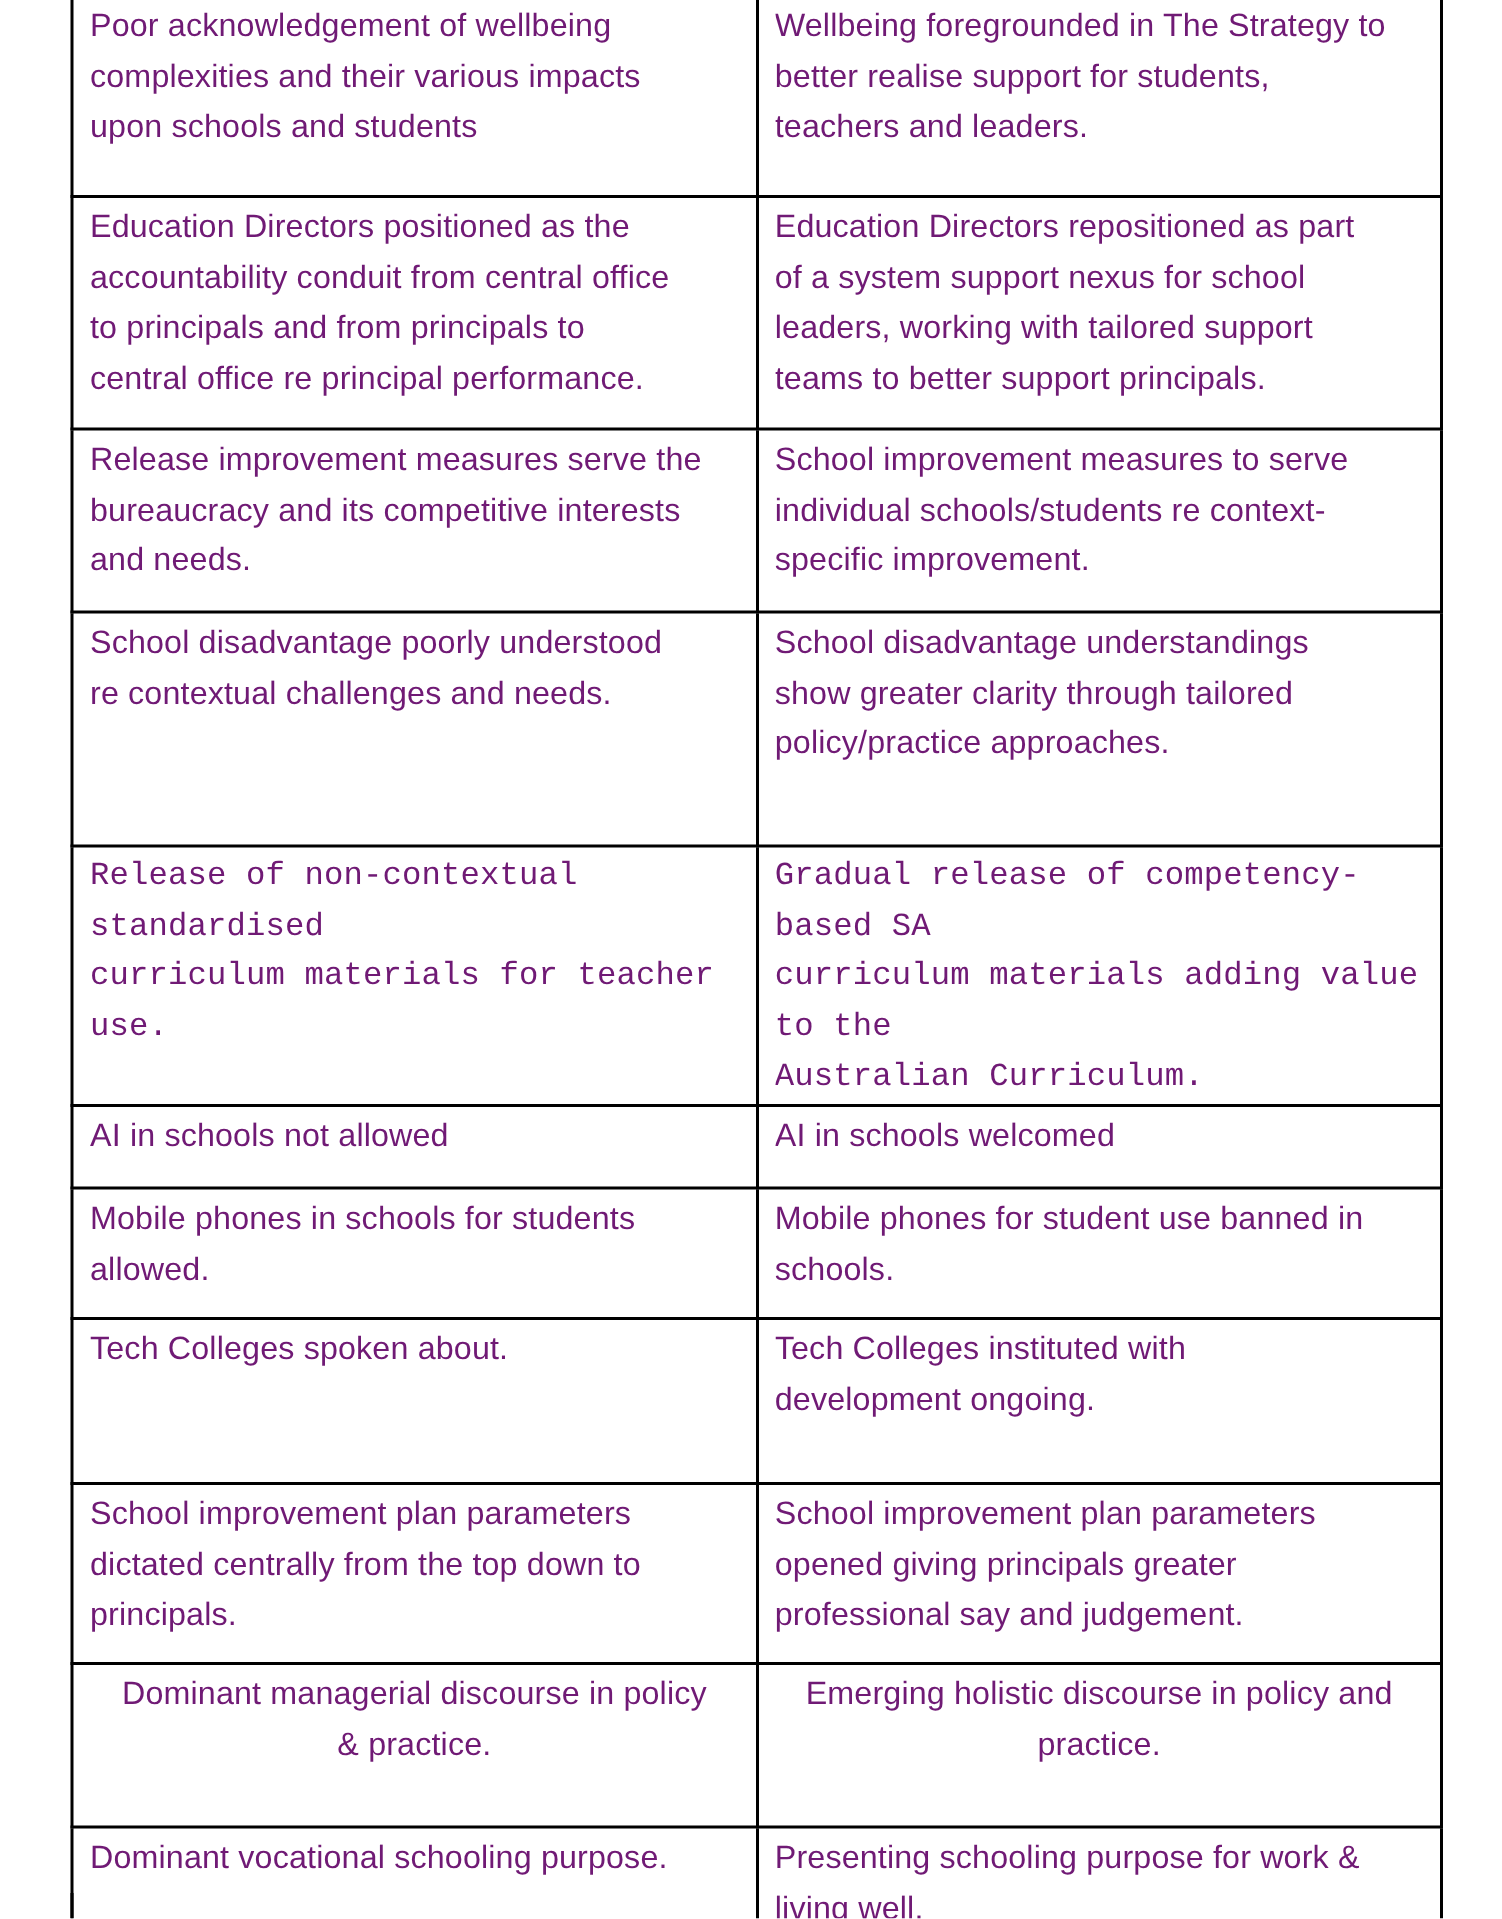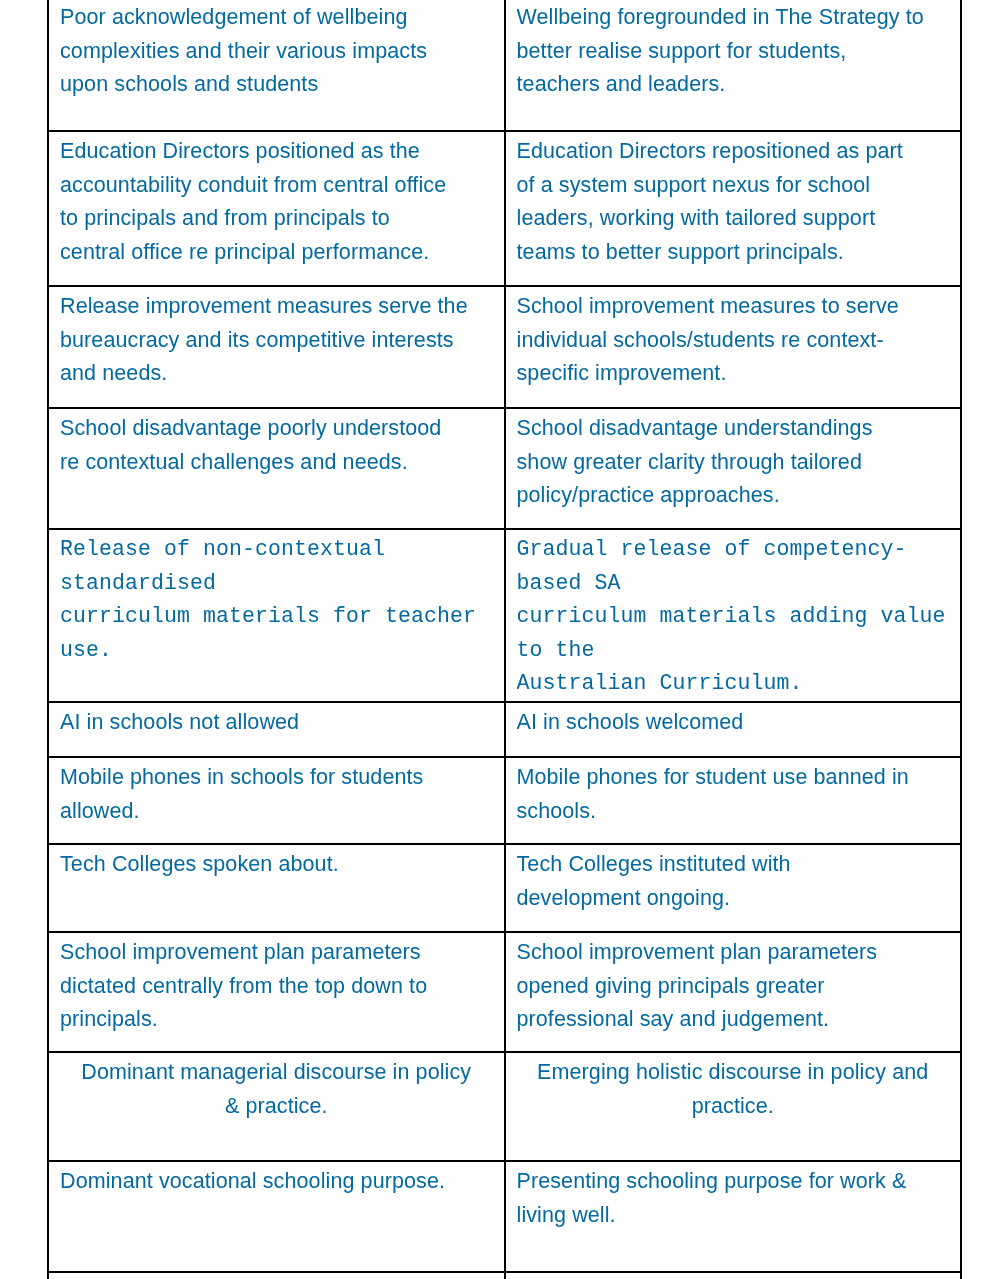--- a/index.html
+++ b/index.html
@@ -33,33 +33,33 @@
     padding: 3px 11px 0 11px;
     overflow: hidden;
   }
   table.comparison tr.last-row td {
     border-bottom: 4px solid #000000;
   }
   .cell-text {
     white-space: pre-line;
     font-size: 21.5px;
     line-height: 33.6px;
-    color: #0369a1;
+    color: #701a75;
     letter-spacing: 0.1px;
     overflow: hidden;
   }
   
   tr.r1  { height: 134px; }
   tr.r2  { height: 155px; margin-top: 25px; }
   tr.r3  { height: 122px; }
-  tr.r4  { height: 121px; }
+  tr.r4  { height: 156px; }
   tr.r5  { height: 120px; font-family: Liberation Mono, monospace; }
   tr.r6  { height: 55px;  }
   tr.r7  { height: 87px; margin-top: 47px;  }
-  tr.r8  { height: 88px;  }
+  tr.r8  { height: 110px;  }
   tr.r9  { height: 120px; }
   tr.r10 { height: 109px; text-align: center;  }
   tr.r11 { height: 111px;  }
   tr.r12 { height: 87px;  }
   .continuation-border {
     position: absolute;
     left: 47px;
     top: 1262px;
     width: 2px;
     height: 17px;

